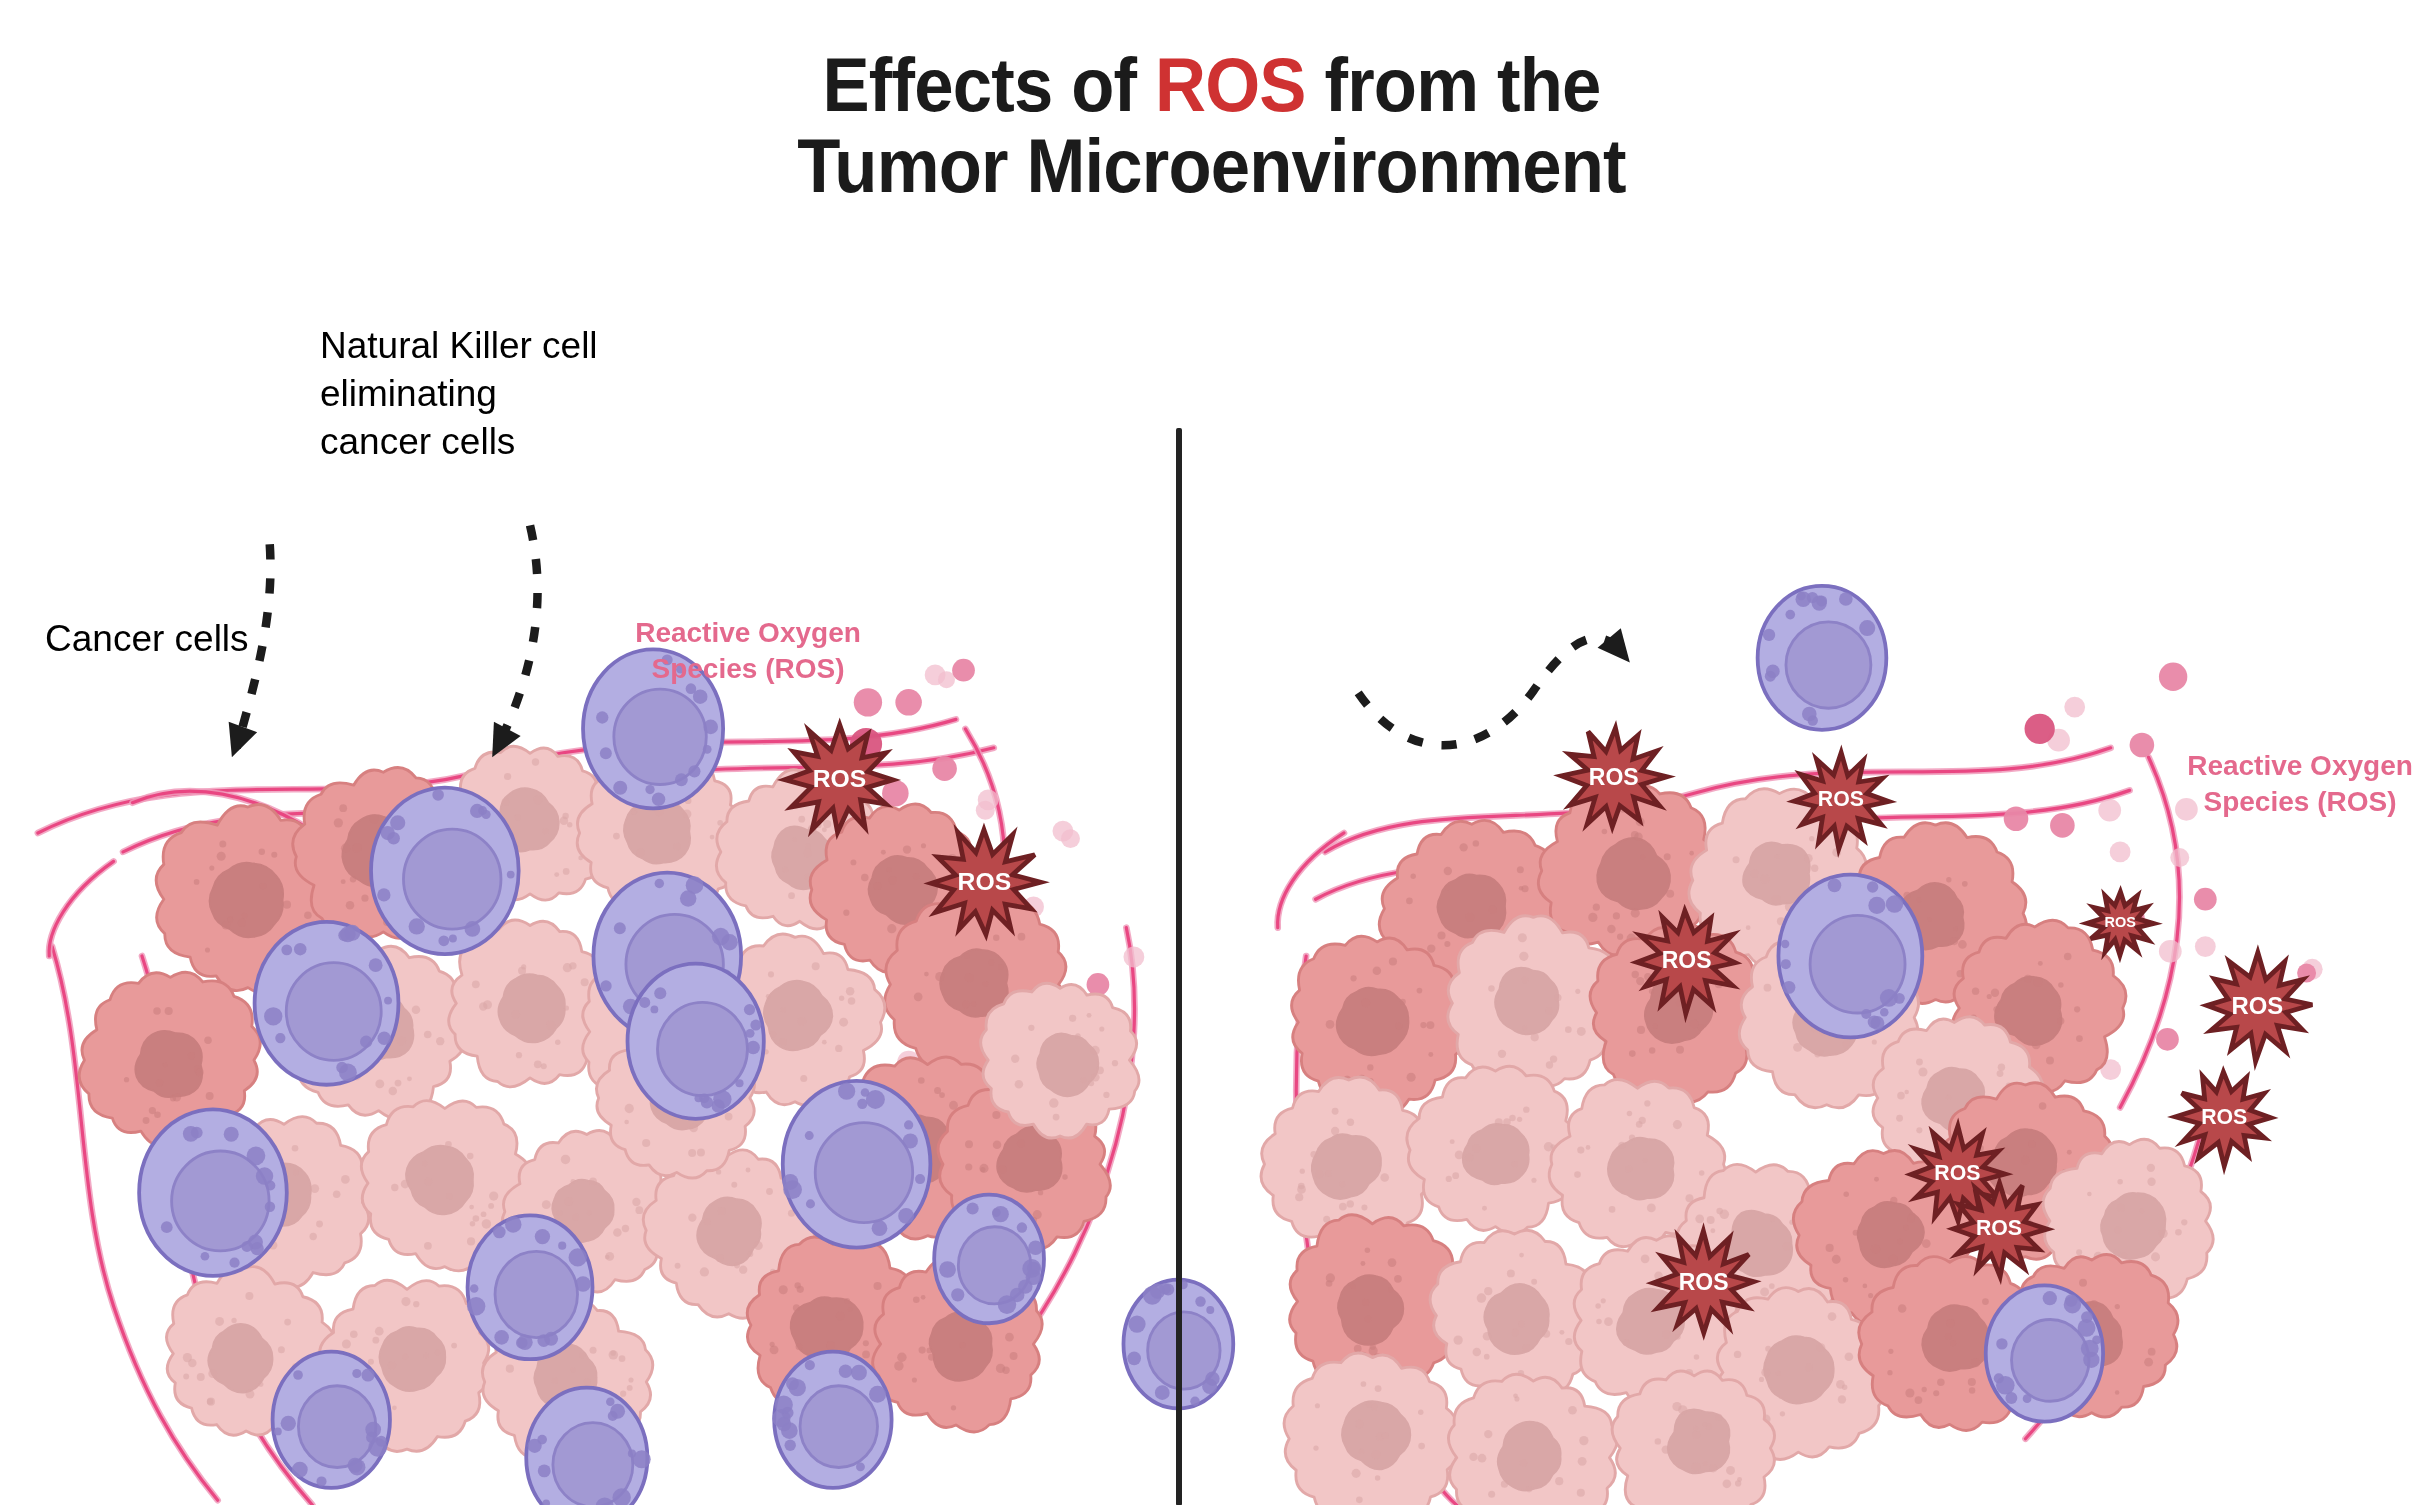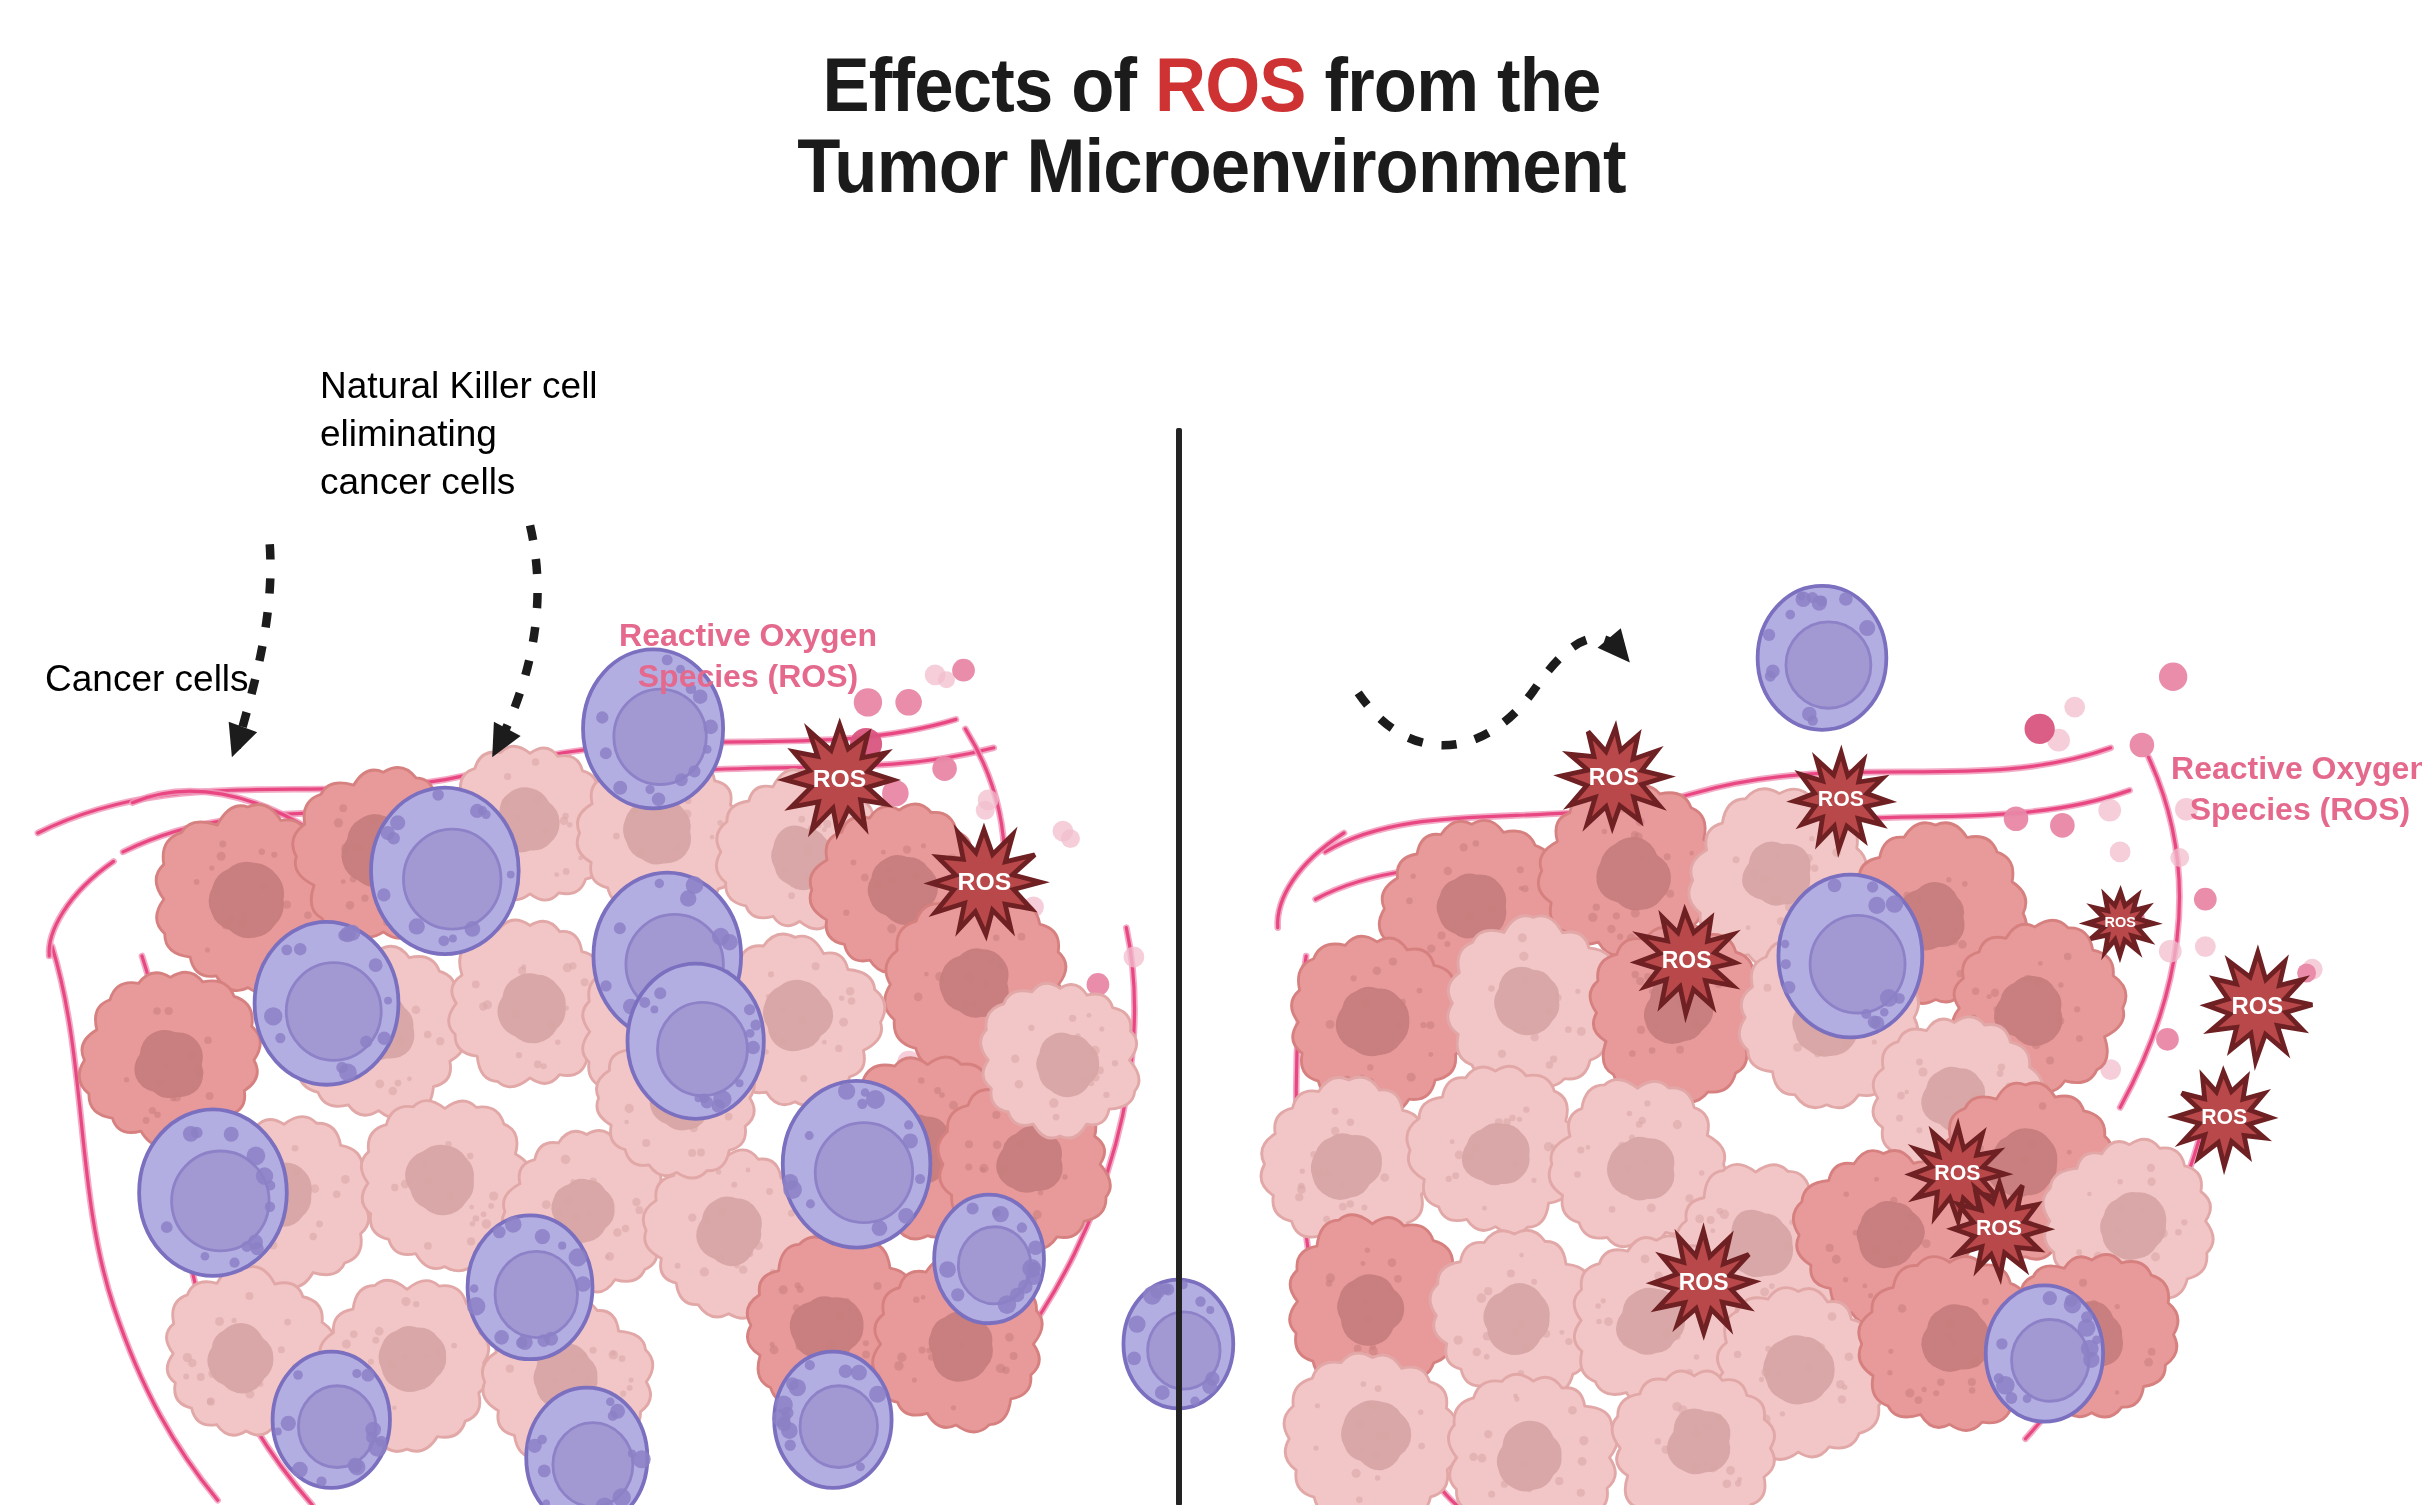--- a/index.html
+++ b/index.html
@@ -13,26 +13,26 @@
       font-weight:700;font-size:76px;line-height:1.06;color:#1b1b1b;
       letter-spacing:-0.9px;font-stretch:condensed;
       font-family:"Liberation Sans Narrow","Liberation Sans","DejaVu Sans Condensed",sans-serif;
       transform:scaleX(.93);transform-origin:50% 50%;}
   .title-line{display:block;white-space:nowrap;}
   .ros-red{color:#cf3232;}
 
   
   .annot{position:absolute;color:#000;font-size:37px;line-height:1.30;
          font-family:"Liberation Sans","DejaVu Sans",sans-serif;font-weight:400;
-         white-space:pre-line;margin-top:40px;}
+         white-space:pre-line;}
   #annot-nk{left:320px;top:322px;width:445px;}
   #annot-cancer{left:45px;top:615px;width:379px;}
   #annot-escape{left:1304px;top:397px;width:407px;}
 
-  .legend{position:absolute;font-weight:700;font-size:32px;line-height:1.28;
+  .legend{position:absolute;font-weight:700;font-size:28px;line-height:1.28;
           color:#e4698d;text-align:center;white-space:pre-line;
           font-family:"Liberation Sans","DejaVu Sans",sans-serif;}
   #legend-left{left:606px;top:615px;width:284px;}
   #legend-right{left:2158px;top:748px;width:284px;}
 
   
   #divider{position:absolute;left:1176px;top:428px;width:5.7px;height:1078px;
            background:#232323;border-radius:1.9px;}
 
   svg{display:block;position:absolute;left:0;top:0;overflow:visible;}

